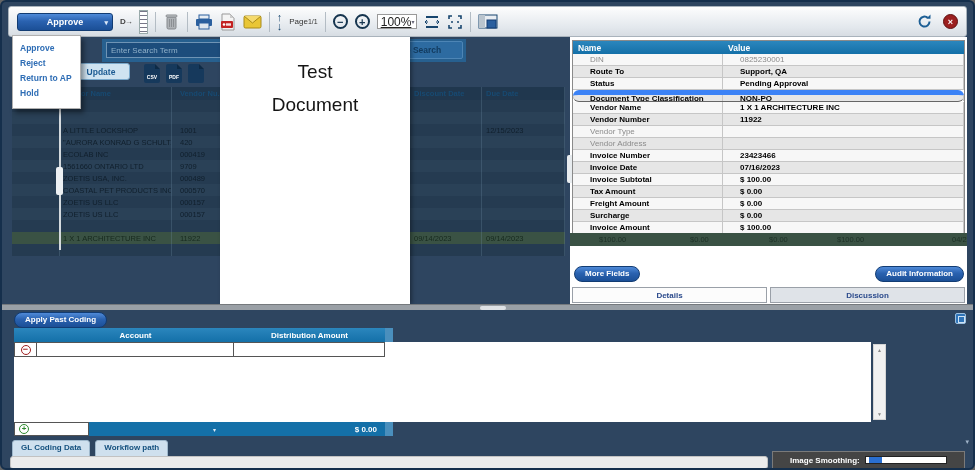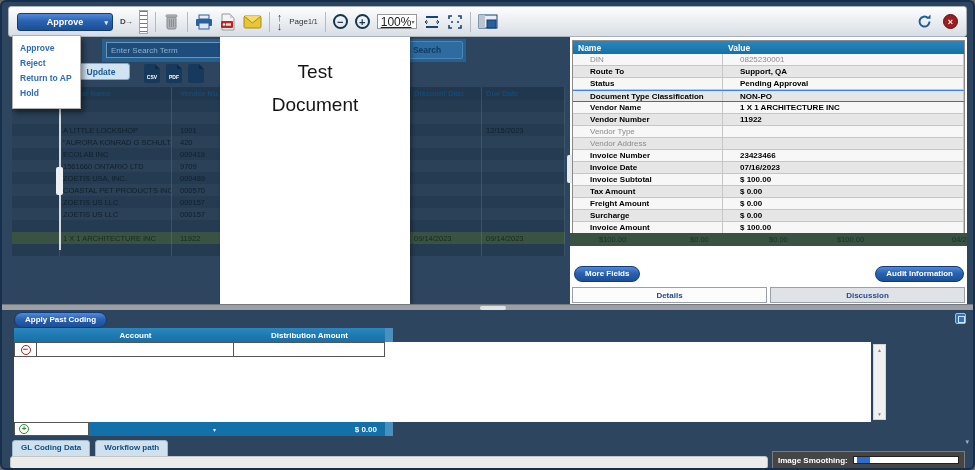--- a/index.html
+++ b/index.html
@@ -97,21 +97,21 @@
   .nvhead { display:grid; grid-template-columns:150px 1fr; height:13px;
     background:linear-gradient(#2b86bd,#1470a8); color:#fff; font-size:8.5px; font-weight:bold; }
   .nvhead span { display:flex; align-items:center; padding-left:5px; }
   .nvrow { display:grid; grid-template-columns:150px 1fr; height:12px;
     border-bottom:1px solid #c6c6c6; font-size:8px; font-weight:bold; color:#000; }
   .nvrow:nth-child(odd) { background:#e6e6e6; }
   .nvrow:nth-child(even) { background:#f7f7f7; }
   .nvrow span { display:flex; align-items:center; padding-left:17px; overflow:hidden;
     white-space:nowrap; border-right:1px solid #c6c6c6; }
   .nvrow.muted { color:#8c8c8c; font-weight:normal; }
-  .nvrow.focus { border-top:1px solid #3b82f6; border-bottom:1px solid #666; }
+  .nvrow.focus { border-top:5px solid #3b82f6; border-bottom:1px solid #666;border-radius:6px; }
   .sel-overlay { position:absolute; left:0; top:196px; width:100%; height:13px;
     background:#3a5244; color:#1d3126; font-size:7.5px; }
   .sel-overlay span { position:absolute; top:2px;text-align:center; }
   .pill { background:linear-gradient(#4f8ad8,#2a62b0 45%,#1b4f96); border:1px solid #123c73;
     border-radius:8px; color:#fff; font-weight:bold; font-size:8px; padding:2px 10px 3px;
     display:inline-block; cursor:pointer; }
   .rp-morefields { position:absolute; left:4px; top:229px; }
   .rp-audit { position:absolute; right:3px; top:229px; }
   .rtabs { position:absolute; left:2px; right:2px; bottom:1px; height:16px; display:flex; gap:3px; }
   .rtab { flex:1; display:flex; align-items:center; justify-content:center; font-size:8px;
@@ -157,21 +157,21 @@
   .totalbar .tcaret { margin-left:124px; font-size:6px; color:#dfeaf4; }
   .totalbar .tval { margin-left:auto; padding-right:8px; color:#fff; font-size:8px; font-weight:bold; }
   .total-sliver { position:absolute; left:383px; top:112px; width:8px; height:14px; background:#4a8fbd; }
   .btabs { position:absolute; left:10px; top:130px; display:flex; gap:5px; }
   .btab { background:#cfe0ee; border:1px solid #9fb8cc; border-radius:3px; color:#14507e;
     font-size:8px; font-weight:bold; padding:2px 8px 6px; cursor:pointer; }
   .statusbar { position:absolute; left:8px; top:146px; width:758px; height:13px;
     background:#ececec; border:1px solid #c2c2c2; border-radius:3px; }
   .smooth { position:absolute; left:770px; top:141px; width:193px; height:18px;
     background:#454545; border:1px solid #7a7a7a; display:flex; align-items:center;
-    padding:0 5px; gap:5px; }
+    padding:0 17px; gap:5px; }
   .smooth .slabel { color:#fff; font-size:8px; font-weight:bold; white-space:nowrap; }
   .smooth .strack { flex:1; height:8px; background:#fff; border:1px solid #222; position:relative; }
   .smooth .shandle { position:absolute; left:3px; top:0; width:13px; height:6px; background:#2a6fd0; cursor:pointer; }
   .mini-chev { position:absolute; right:4px; top:128px; font-size:7px; color:#9fb3c8; }
 </style>
 </head>
 <body>
 
 <div class="app">
 

